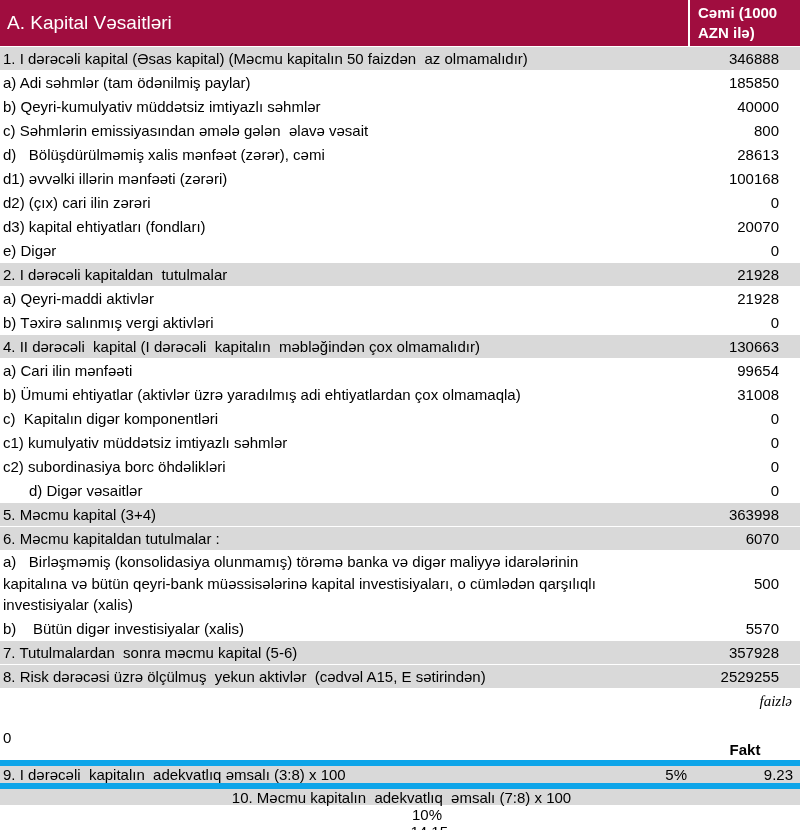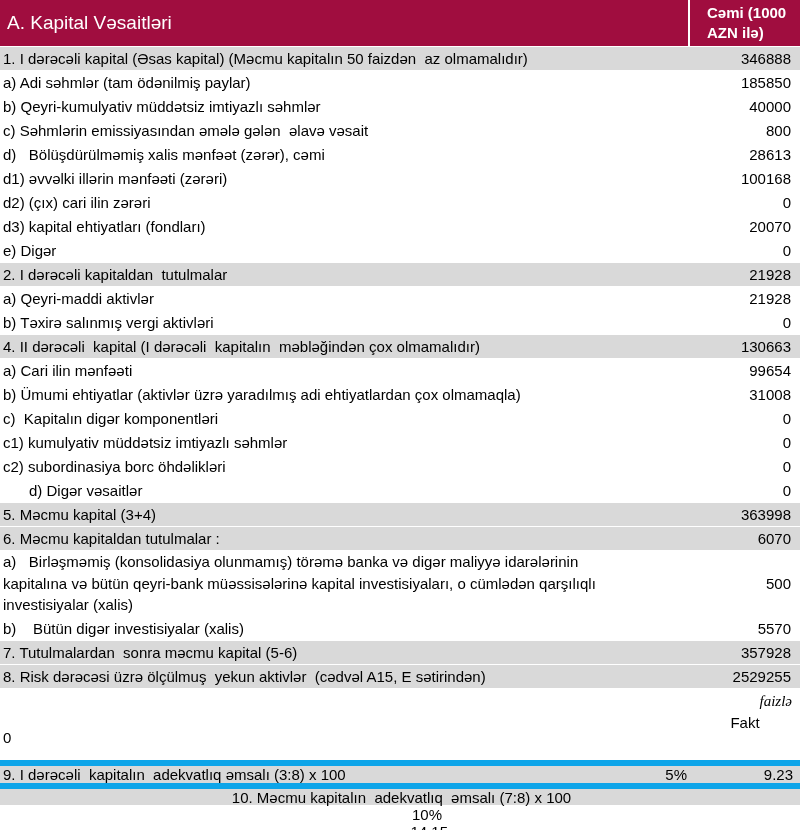--- a/index.html
+++ b/index.html
@@ -14,46 +14,46 @@
     width:800px;height:830px;overflow:hidden;
   }
   .sheet{width:800px;height:830px;}
 
   
   .hdr{display:flex;height:46px;background:var(--header-bg);color:#fff;}
   .hdr-title{flex:1;text-align:left;font-weight:normal;font-size:19px;line-height:46px;padding-left:7px;}
   .hdr-amount{
     width:112px;border-left:2px solid #fff;
     font-weight:bold;font-size:15px;line-height:20px;
-    padding:3px 4px 0 17px;
+    padding:3px 4px 0 8px;
   }
 
   
   .row{display:flex;align-items:center;height:24px;border-top:1px solid #fff;font-size:15px;}
   .row.shaded{background:var(--shade);}
   .row .desc{flex:1;padding-left:3px;white-space:pre-wrap;overflow:hidden;}
-  .row .val{width:112px;text-align:right;padding-right:9px;}
+  .row .val{width:112px;text-align:right;padding-right:21px;}
   .row.indent .desc{padding-left:29px;}
   .row.multiline{height:66px;}
   .row.multiline .lbl{display:block;max-width:618px;line-height:21.5px;}
 
   
   .unit-row{
     height:26px;display:flex;justify-content:flex-end;align-items:center;
     padding-right:8px;
     font-family:"Liberation Serif","DejaVu Serif",serif;
     font-style:italic;font-size:15px;padding-left:28px;
   }
 
   
   .ph-block{display:flex;height:46px;}
   .ph-desc{flex:1;display:flex;align-items:center;padding-left:3px;}
   .ph-norma{width:90px;display:flex;align-items:center;}
   .norma-inner{width:40px;margin:0 5px 0 auto;text-align:center;line-height:21px;word-break:break-all;}
-  .ph-fakt{width:110px;display:flex;align-items:flex-start;justify-content:center;padding-bottom:2px;}
+  .ph-fakt{width:110px;display:flex;align-items:flex-end;justify-content:center;padding-bottom:2px;font-weight:bold;}
 
   
   .prow{display:flex;align-items:center;height:23px;border-top:6px solid #0ea5e9;background:var(--shade);}
   .prow:last-child{border-bottom:1px solid #fff;flex-direction:column;}
   .prow .desc{flex:1;padding-left:3px;white-space:pre-wrap;}
   .prow .norma{width:90px;text-align:right;padding-right:3px;}
   .prow .fakt{width:110px;text-align:right;padding-right:7px;}
 </style>
 </head>
 <body>

